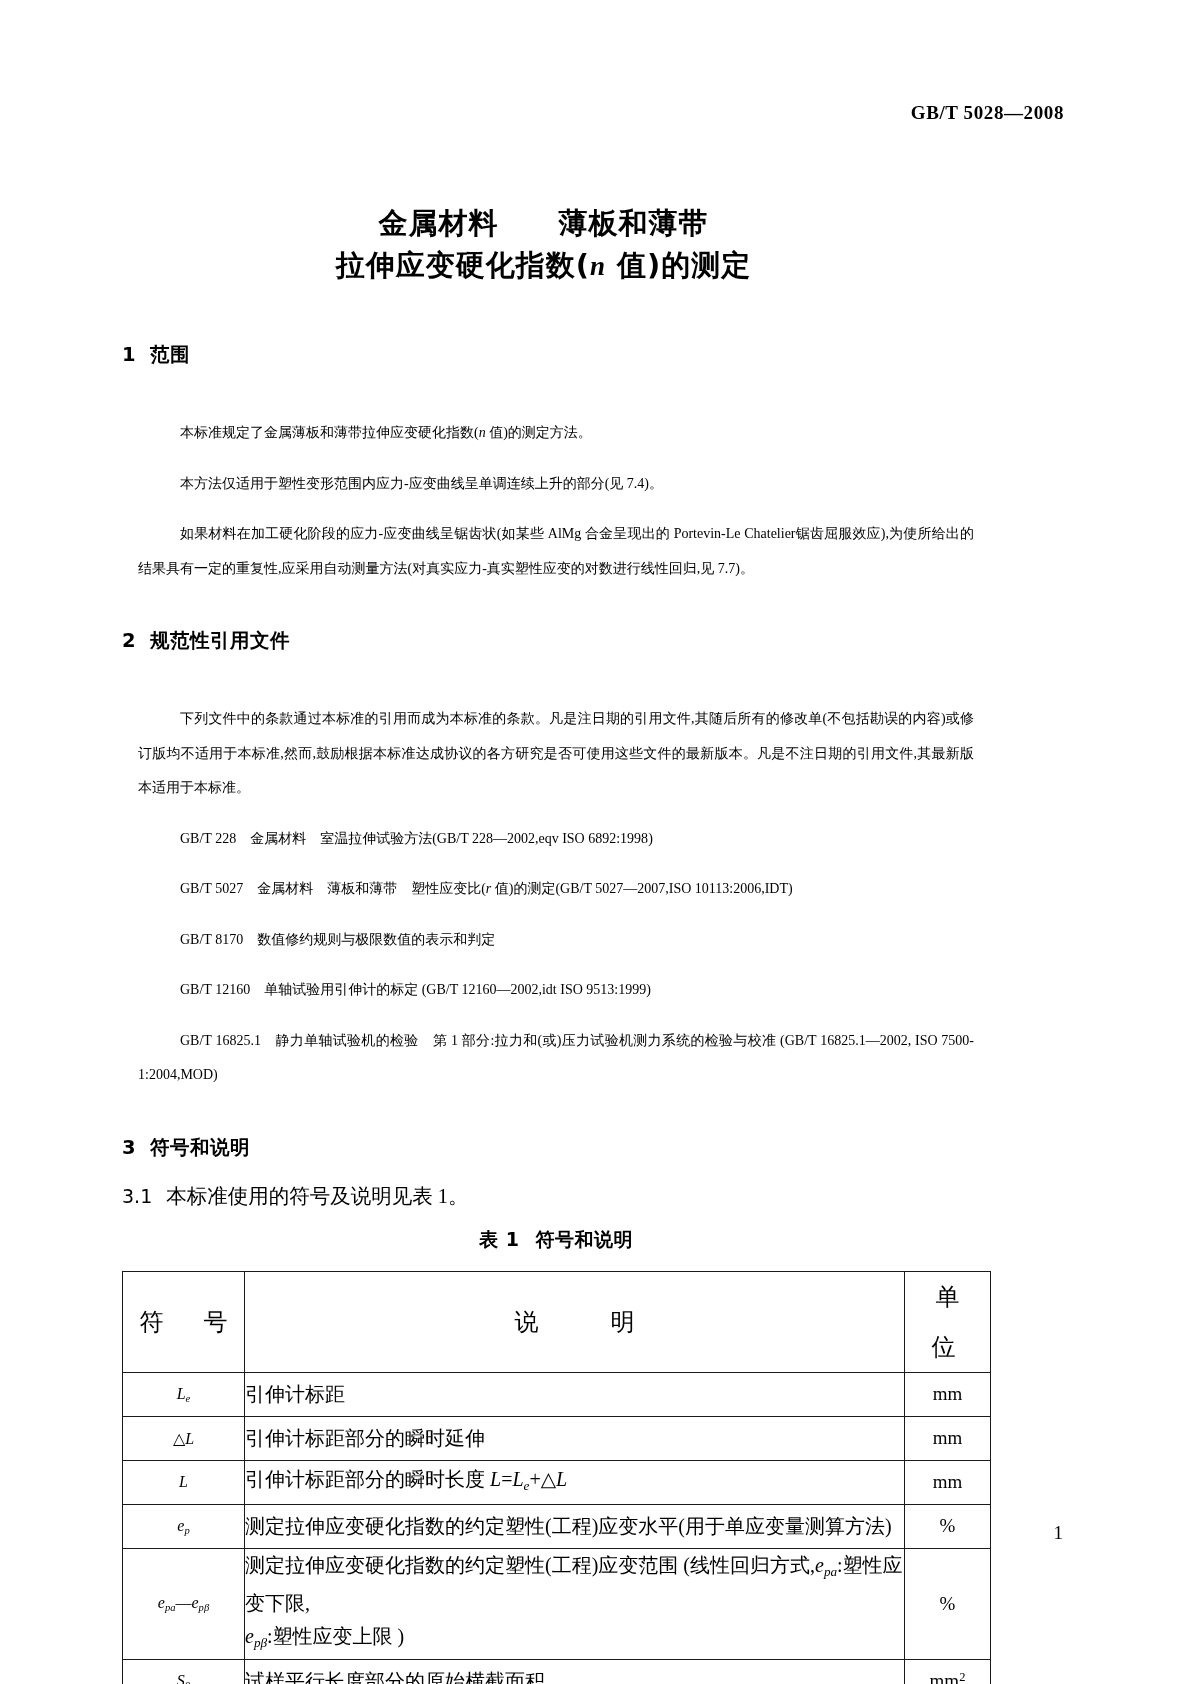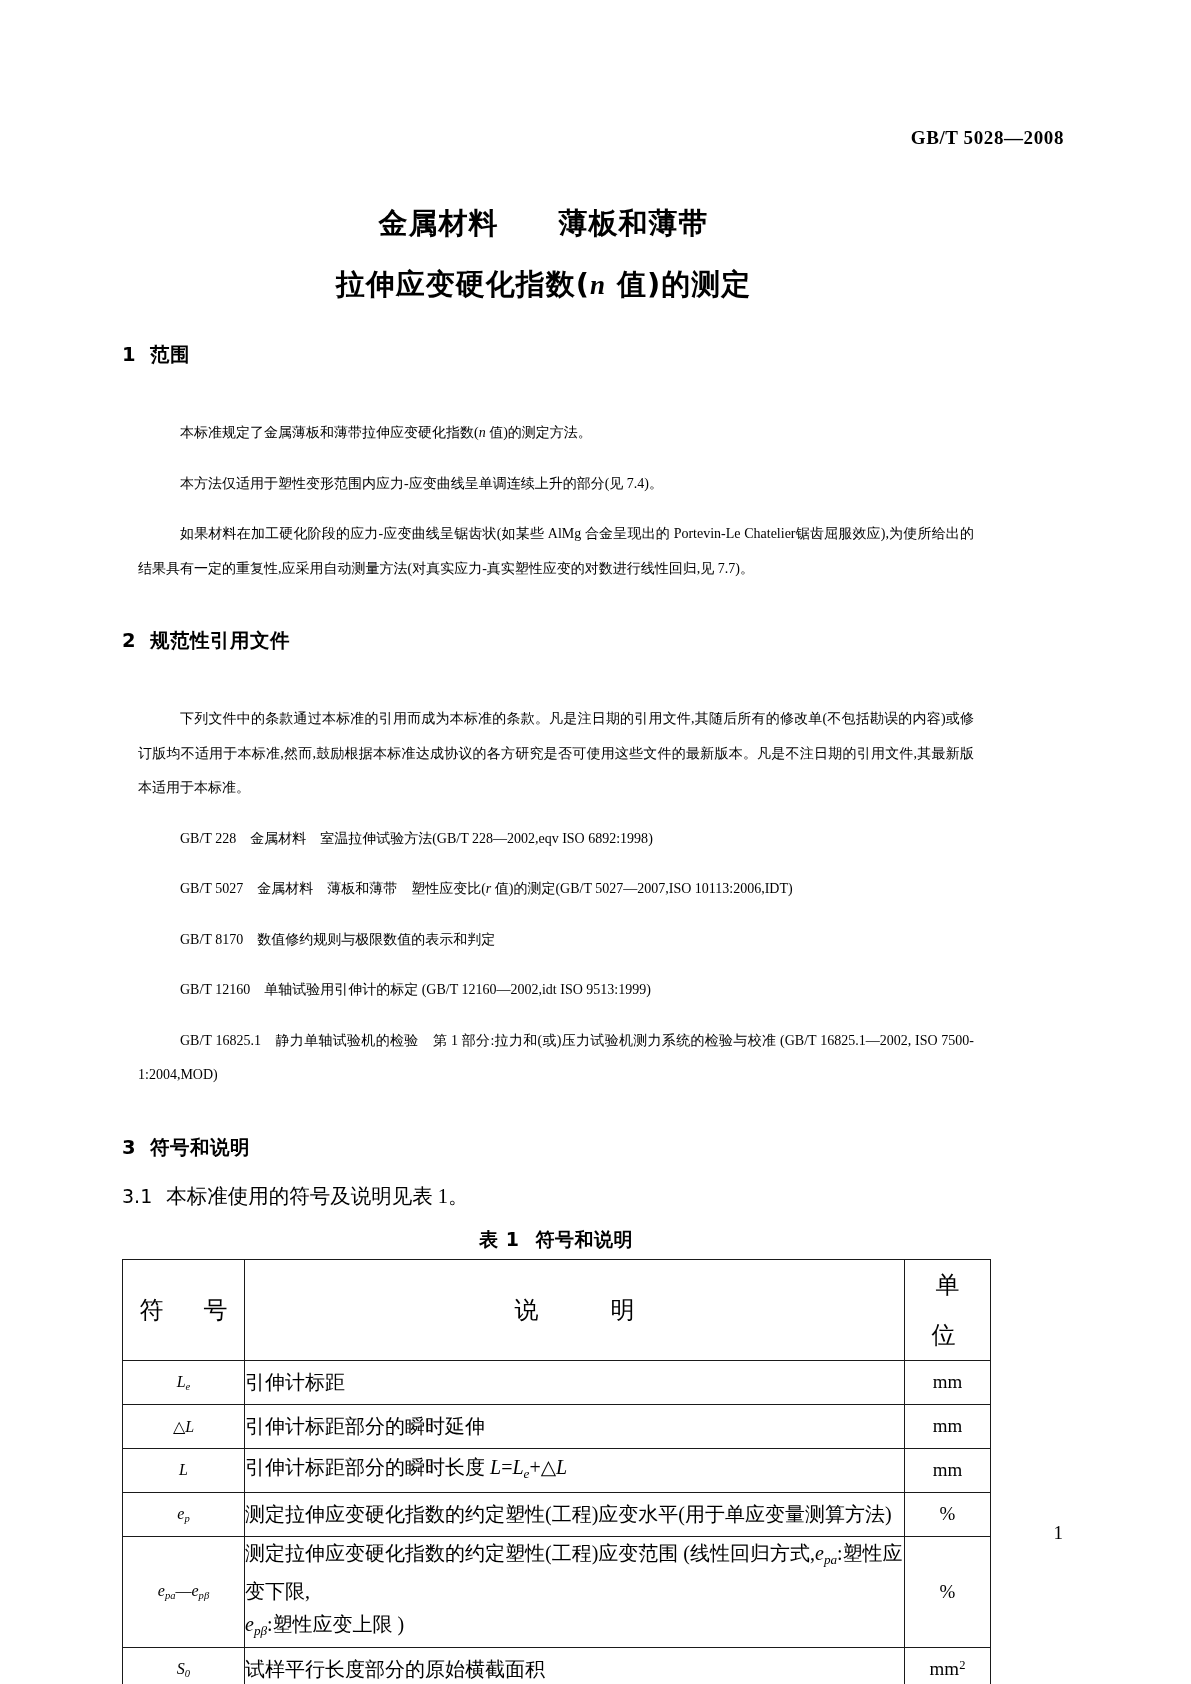--- a/index.html
+++ b/index.html
@@ -19,21 +19,21 @@
     position: absolute;
     left: 0; top: 0;
     width: 1191px;
     height: 1684px;
     box-sizing: border-box;
   }
 
   
   .running-header {
     position: absolute;
-    top: 127px;
+    top: 102px;
     right: 127px;
     font-family: "Liberation Serif", "DejaVu Serif", serif;
     font-weight: bold;
     font-size: 19px;
     letter-spacing: 0.6px;
     white-space: nowrap;
   }
 
   
   .doc-title {
@@ -46,22 +46,21 @@
     font-weight: bold;
   }
   .doc-title .line1 {
     font-size: 29px;
     letter-spacing: 1px;
     line-height: 46px;
   }
   .doc-title .line2 {
     font-size: 29px;
     letter-spacing: 1px;
-    line-height: 62px;
-    margin-top: 7px;
+    line-height: 38px;
   }
   .doc-title .ital {
     font-family: "Liberation Serif", "DejaVu Serif", serif;
     font-style: italic;
     font-weight: bold;
     font-size: 27px;
   }
 
   
   .content {
@@ -115,21 +114,21 @@
   }
 
   
   .table-caption {
     text-align: center;
     font-family: "DejaVu Sans", "Liberation Sans", sans-serif;
     font-weight: bold;
     font-size: 19px;
     letter-spacing: 0.5px;
     margin-top: 14px;
-    margin-bottom: 6px;
+    margin-bottom: 18px;
   }
   .table-caption .cap-gap { display:inline-block; width: 16px; }
 
   table.symtable {
     border-collapse: collapse;
     width: 868px;
     table-layout: fixed;
     font-family: "Liberation Serif", "DejaVu Serif", serif;
   }
   table.symtable td, table.symtable th {

